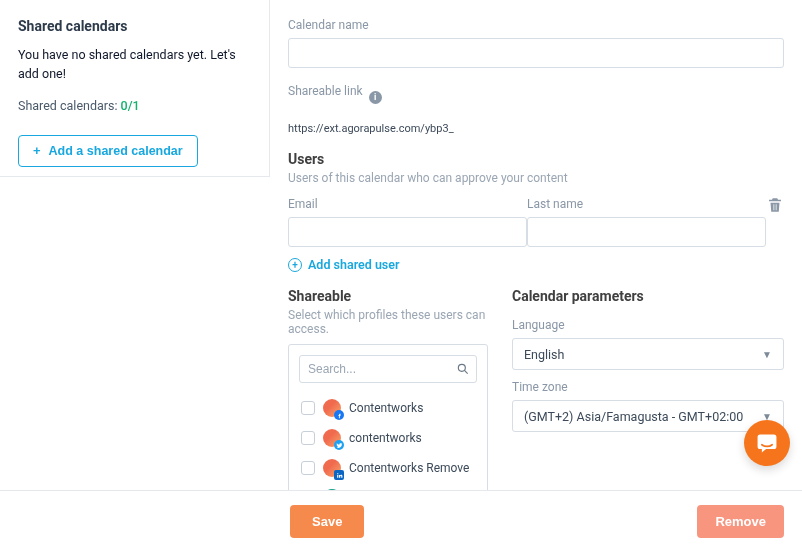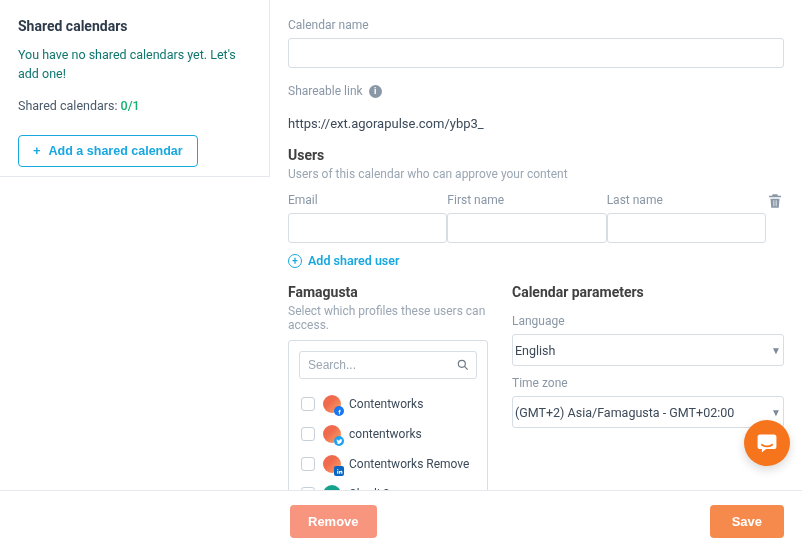--- a/index.html
+++ b/index.html
@@ -24,21 +24,21 @@
     height: 177px;
   }
   .sidebar h2 {
     font-size: 14px;
     font-weight: 700;
     color: #2d3a4a;
     margin-bottom: 12px;
   }
   .sidebar p.nocal {
     font-size: 12.5px;
-    color: #0f766e;
+    color: #0f172a;
     line-height: 1.5;
     margin-bottom: 14px;
   }
   .sidebar .count-line {
     font-size: 12.5px;
     color: #4a5a6a;
     margin-bottom: 22px;
   }
   .sidebar .count-value { color: #14b06e; font-weight: 500; }
   .add-btn {
@@ -82,23 +82,23 @@
     color: #2d3a4a;
   }
   .section { margin-bottom: 16px; }
   .link-row { display: flex; align-items: center; gap: 6px; }
   .info-icon {
     display: inline-flex; align-items: center; justify-content: center;
     width: 13px; height: 13px; border-radius: 50%;
     background: #8a97a6; color: #fff; font-size: 9px; font-weight: 700;
   }
   .link-value {
-    font-size: 13px;
+    font-size: 11px;
     color: #3c4a59;
-    margin-top: 18px;
+    margin-top: 12px;
   }
   .section-title {
     font-size: 14px;
     font-weight: 700;
     color: #404040;
     margin-bottom: 4px;
   }
   .section-sub {
     font-size: 12px;
     color: #9aa6b3;
@@ -187,21 +187,21 @@
   .badge.fb { background: #1877f2; border-radius: 50%; }
   .badge.tw { background: #1da1f2; border-radius: 50%; }
   .badge.li { background: #0a66c2; border-radius: 2px; }
   .badge svg { width: 7px; height: 7px; }
 
   .select {
     width: 100%;
     height: 32px;
     border: 1px solid #d7dde4;
     border-radius: 3px;
-    padding: 0 2px;
+    padding: 0 11px;
     display: flex; align-items: center; justify-content: space-between;
     font-size: 12.5px;
     color: #3c4a59;
     background: #fff;
     cursor: pointer;
     margin-bottom: 10px;
   }
   .caret { color: #7d8a98; font-size: 10px; }
 
   .footer {
@@ -268,57 +268,53 @@
   <div class="main-wrap">
     <div class="main">
 
       <div class="section">
         <div class="label">Calendar name</div>
         <input class="field-input" type="text" value="" style="">
       </div>
 
       <div class="section">
         <div class="link-row">
-          <span class="label" style="margin-bottom:0">Shareable link</span>
+          <span class="label" style="margin-bottom:12px">Shareable link</span>
           <span class="info-icon">i</span>
         </div>
         <div class="link-value">https://ext.agorapulse.com/ybp3_</div>
       </div>
 
       <div class="section">
         <div class="section-title">Users</div>
         <div class="section-sub">Users of this calendar who can approve your content</div>
         <div class="users-row">
           <div class="col">
             <div class="label">Email</div>
             <input class="field-input" type="text" style="">
           </div>
           <div class="col">
-            <div class="label">First name</div>
-            <input class="field-input" type="text" style="">
-          </div>
-          <div class="col">
             <div class="label">Last name</div>
             <input class="field-input" type="text" style="">
           </div>
           <div class="trash">
             <svg viewBox="0 0 24 24" fill="currentColor">
                 <path d="M9 3h6l1 2h4v2H4V5h4l1-2zM6 9h12l-1 12H7L6 9zm4 2v8h1v-8h-1zm3 0v8h1v-8h-1z"></path>
               </svg>
           </div>
         </div>
         <div class="add-user">
           <span class="circle-plus">+</span>
           <span>Add shared user</span>
         </div>
       </div>
 
       <div class="two-col">
         <div class="left-col">
-          <div class="section-title">Famagusta</div>
+          <div class="section-title">Shareable</div>
           <div class="section-sub" style="margin-bottom:8px">Select which profiles these users can access.</div>
           <div class="profiles-box">
             <div class="search-wrap">
               <input type="text" placeholder="Search..." style="">
               <span class="search-ico">
                 <svg width="14" height="14" viewBox="0 0 24 24" fill="none" stroke="currentColor" stroke-width="2">
                     <circle cx="10" cy="10" r="6"></circle>
                     <line x1="20" y1="20" x2="14.5" y2="14.5"></line>
                   </svg>
               </span>
@@ -385,22 +381,22 @@
             <span class="caret">▼</span>
           </div>
         </div>
       </div>
 
     </div>
   </div>
 </div>
 
 <div class="footer">
+  <button id="save-btn">Save</button>
   <button id="remove-btn">Remove</button>
-  <button id="save-btn">Save</button>
 </div>
 
 <div class="chat-bubble">
   <svg viewBox="0 0 28 28">
     <path fill="#ffffff" d="M22 4H6a3 3 0 0 0-3 3v11a3 3 0 0 0 3 3h2v4l5-4h9a3 3 0 0 0 3-3V7a3 3 0 0 0-3-3z M8 17c2 1.5 4 2 6 2s4-.5 6-2" stroke="#f6741b" stroke-width="0"></path>
     <path fill="none" stroke="#f6741b" stroke-width="2" stroke-linecap="round" d="M8 16c2 1.6 4 2 6 2s4-.4 6-2"></path>
   </svg>
 </div>
 
 </body></html>

